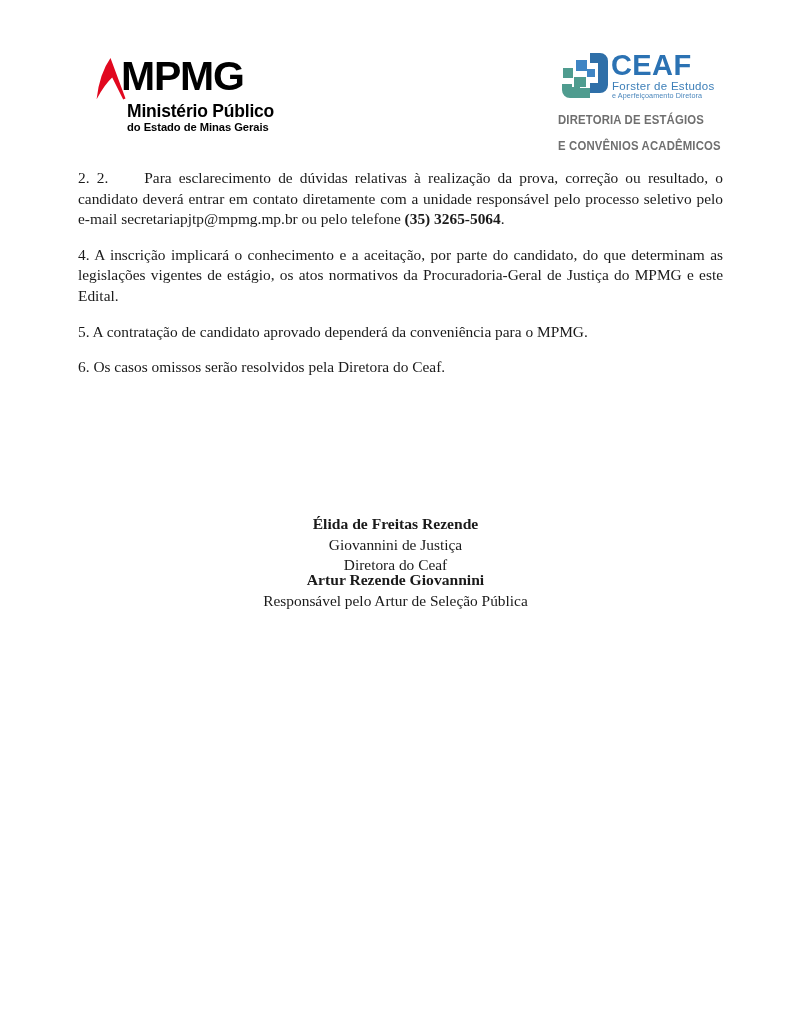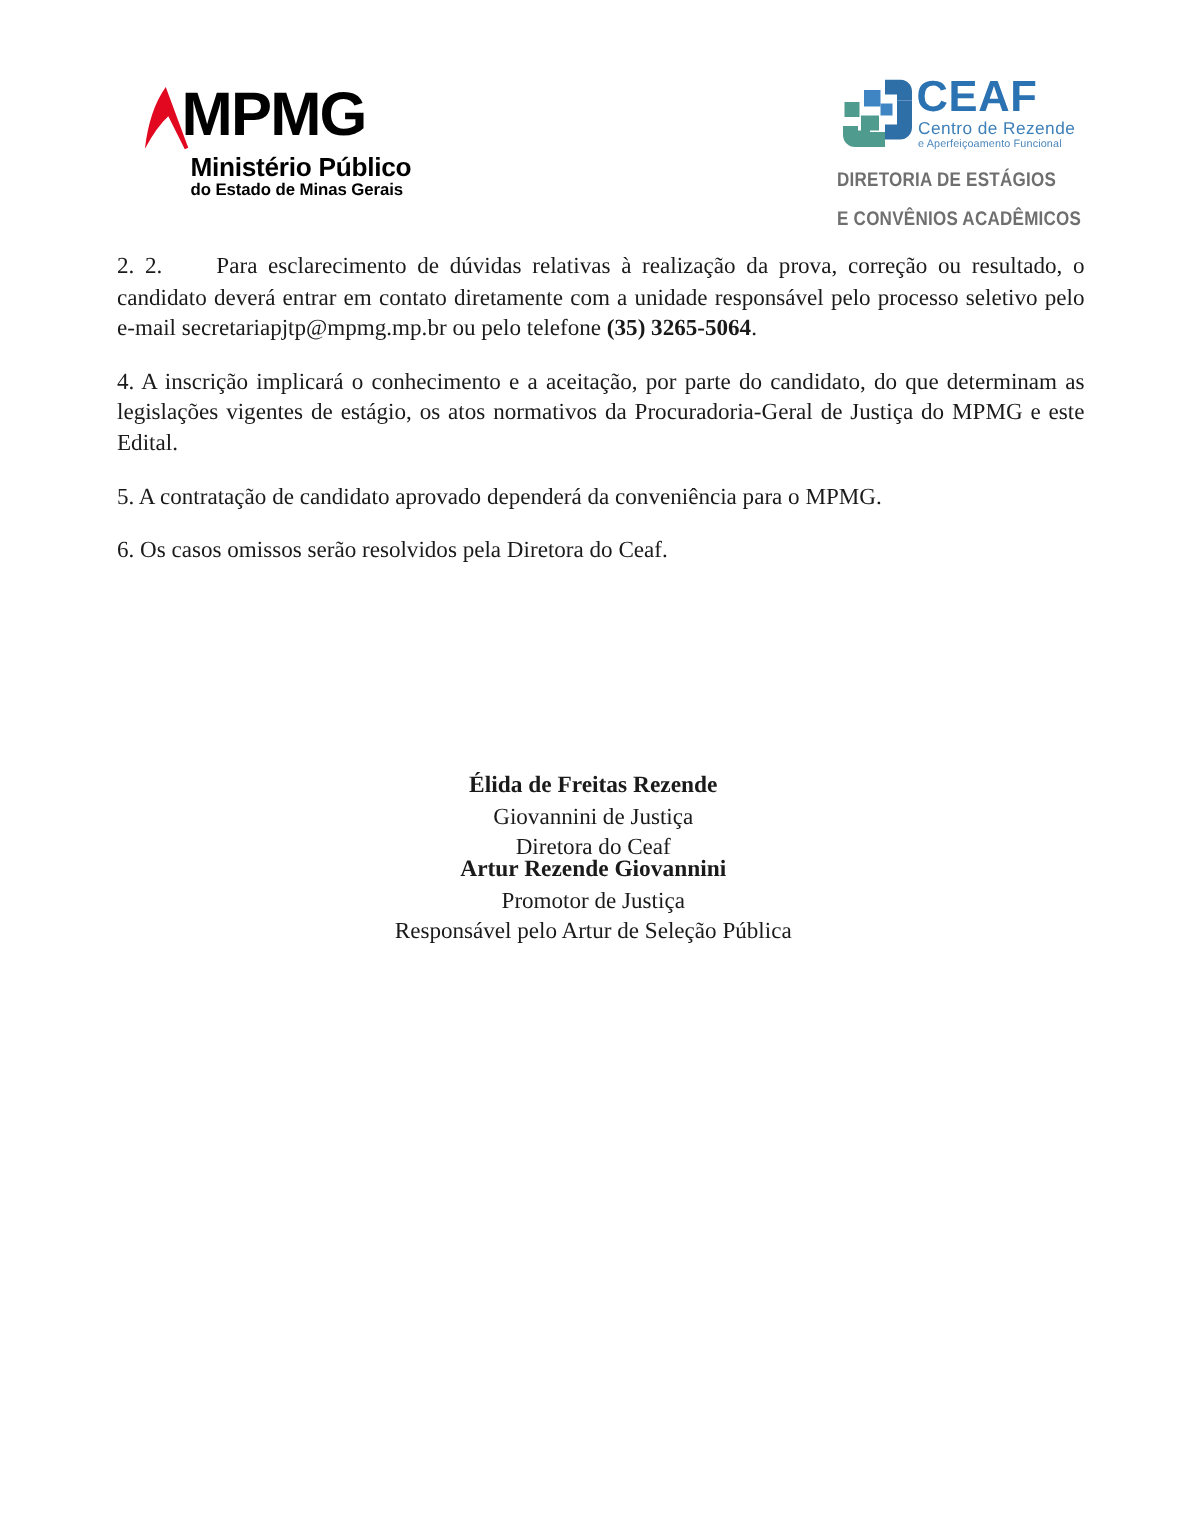--- a/index.html
+++ b/index.html
@@ -232,22 +232,22 @@
 
           <rect x="27" y="16" width="8" height="8" fill="#3f85c4"></rect>
 
           <rect x="3" y="15" width="10" height="10" fill="#4f9c8f"></rect>
 
           <path d="M14 24 H26 V34 H20 A0 0 0 0 0 20 34 V41 A4 4 0 0 1 16 45 H10 A8 8 0 0 1 2 37 V31 H12 V34 A0 0 0 0 0 12 34 H14 Z" fill="#4f9c8f"></path>
 
           <path d="M10 35 H30 V45 H16 A6 6 0 0 1 10 39 Z" fill="#4f9c8f"></path>
         </svg>
         <div class="ceaf-word">CEAF</div>
-        <div class="ceaf-tag1">Centro de Rezende</div>
-        <div class="ceaf-tag2">e Aperfeiçoamento Funcional</div>
+        <div class="ceaf-tag1">Forster de Estudos</div>
+        <div class="ceaf-tag2">e Aperfeiçoamento Diretora</div>
       </div>
       <div class="ceaf-dir">DIRETORIA DE ESTÁGIOS</div>
       <div class="ceaf-dir">E CONVÊNIOS ACADÊMICOS</div>
     </div>
 
   </div>
 
   <div class="body-wrap">
     <p class="para">
       <span>2. 2.</span><span class="tabgap"></span><span>Para esclarecimento de dúvidas relativas à realização da prova, correção ou resultado, o candidato deverá entrar em contato diretamente com a unidade responsável pelo processo seletivo pelo e-mail secretariapjtp@mpmg.mp.br ou pelo telefone </span><b class="bold">(35) 3265-5064</b><span>.</span>
@@ -272,17 +272,16 @@
 
 
   <div class="sign-block first">
     <div class="sign-name">Élida de Freitas Rezende</div>
     <div class="sign-role">Giovannini de Justiça</div>
     <div class="sign-role">Diretora do Ceaf</div>
   </div>
 
   <div class="sign-block second">
     <div class="sign-name">Artur Rezende Giovannini</div>
-    <div class="sign-role">Promotor de Justiça</div>
     <div class="sign-role">Responsável pelo Artur de Seleção Pública</div>
   </div>
 
 </div>
 
 </body></html>

